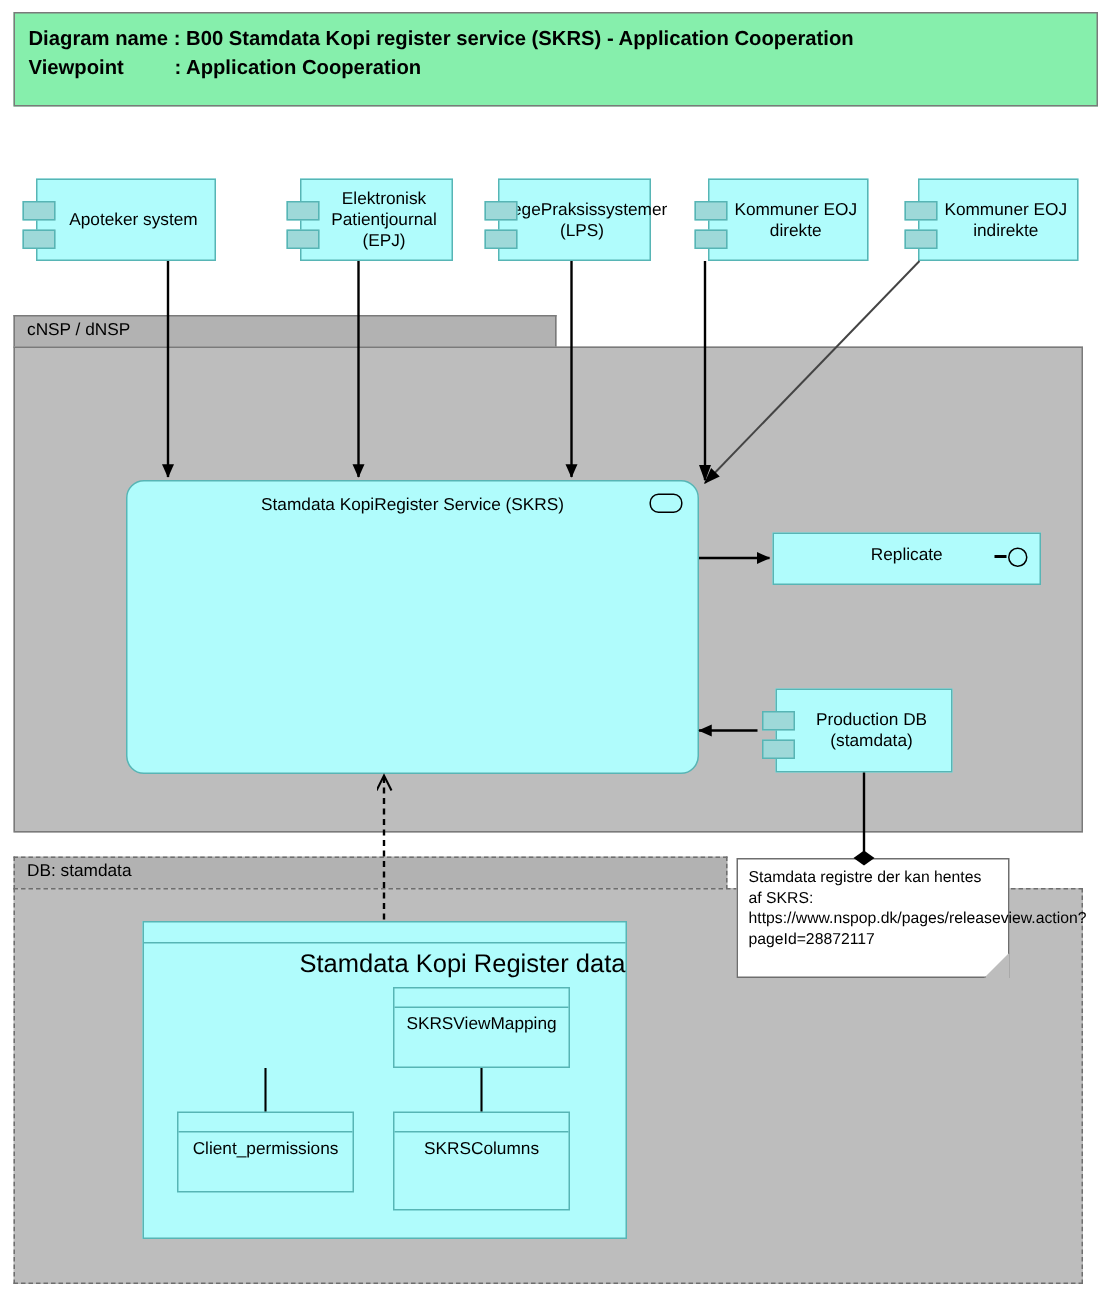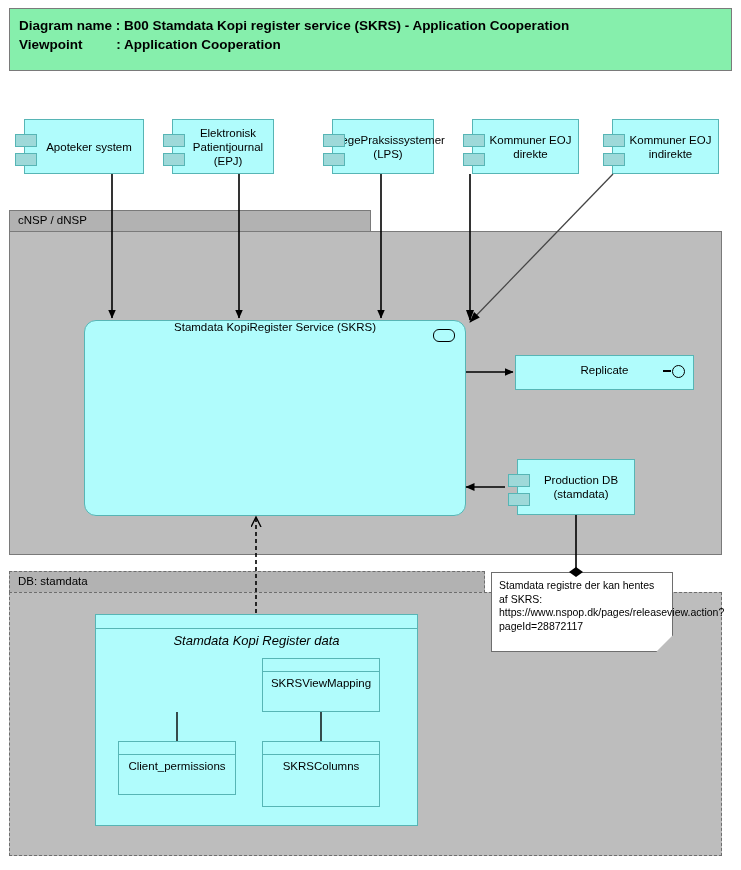--- a/index.html
+++ b/index.html
@@ -38,21 +38,21 @@
   .group-body.dashed{border:1px dashed #6e6e6e;background:#bdbdbd;}
   .group-tab{
     background:#b2b2b2;border:1px solid #7a7a7a;border-bottom:none;
     font-size:11.5px;color:#000;padding:3px 0 0 8px;box-sizing:border-box;
   }
   .group-tab.dashed{border:1px dashed #6e6e6e;border-bottom:none;}
 
   
   #skrs{
     background:#b0fcfc;border:1px solid #57b5b5;border-radius:12px;
-    font-size:11.5px;color:#000;text-align:center;
+    font-size:11.5px;color:#000;text-align:center;padding-top:10px;
   }
   #skrs .svc-icon{
     position:absolute;right:10px;top:8px;width:20px;height:11px;
     border:1.6px solid #000;border-radius:6px;background:transparent;
   }
 
   
   #replicate{
     background:#b0fcfc;border:1px solid #57b5b5;
     font-size:11.5px;color:#000;text-align:center;padding-top:8px;
@@ -60,22 +60,22 @@
   #replicate .lolli-stem{position:absolute;right:22px;top:14px;width:8px;height:1.6px;background:#000;}
   #replicate .lolli-ball{position:absolute;right:8px;top:9px;width:11px;height:11px;border:1.6px solid #000;border-radius:50%;}
 
   
   #data-obj{background:#b0fcfc;border:1px solid #57b5b5;}
   #data-obj .hdr{
     position:absolute;left:0;top:0;right:0;height:14px;
     border-bottom:1px solid #57b5b5;box-sizing:border-box;
   }
   #data-obj .obj-title{
-    position:absolute;left:0;right:0;top:18px;text-align:center;
-    font-size:13px;color:#000;font-style:italic;
+    position:absolute;left:0;right:0;top:18px;text-align:right;
+    font-size:17px;color:#000;
   }
 
   
   .entity{
     background:#b0fcfc;border:1px solid #57b5b5;
     font-size:11.5px;color:#000;text-align:center;
   }
   .entity .ehdr{
     position:absolute;left:0;top:0;right:0;height:13px;
     border-bottom:1px solid #57b5b5;box-sizing:border-box;
@@ -130,21 +130,21 @@
     <span class="tab t2"></span>
     <span>Production DB (stamdata)</span>
   </div>
 
   <div class="abs component" style="left:24px;top:119px;width:120px;height:55px;">
     <span class="tab t1"></span>
     <span class="tab t2"></span>
     <span>Apoteker system</span>
   </div>
 
-  <div class="abs component" style="left:172px;top:119px;width:102px;height:55px;">
+  <div class="abs component" style="left:200px;top:119px;width:102px;height:55px;">
     <span class="tab t1"></span>
     <span class="tab t2"></span>
     <span>Elektronisk Patientjournal (EPJ)</span>
   </div>
 
   <div class="abs component" style="left:332px;top:119px;width:102px;height:55px;">
     <span class="tab t1"></span>
     <span class="tab t2"></span>
     <span>LægePraksissystemer (LPS)</span>
   </div>

